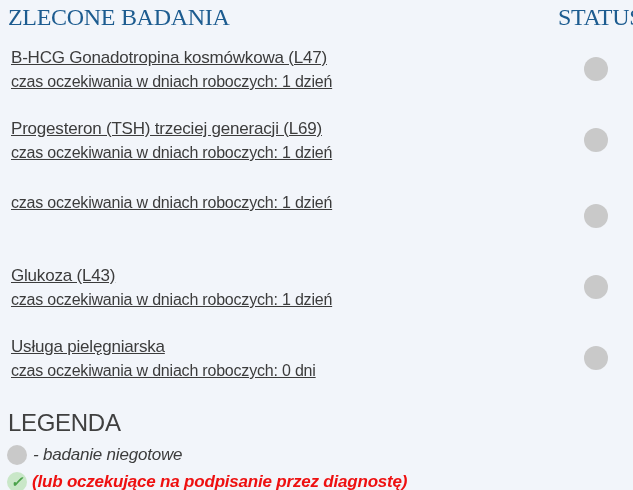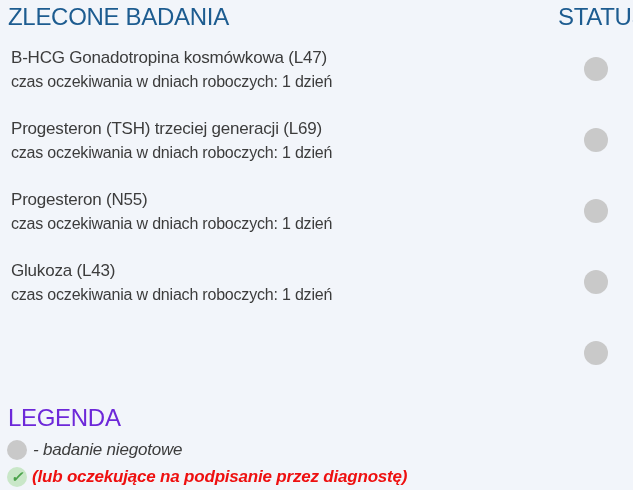--- a/index.html
+++ b/index.html
@@ -17,37 +17,39 @@
   .page {
     position: relative;
     width: 633px;
     height: 490px;
   }
   
   .header-row {
     position: relative;
     height: 30px;
     margin: 2px 0 0 8px;
+    font-family: Liberation Serif, serif;
   }
   .col-title {
     font-size: 24px;
     font-weight: 400;
     letter-spacing: -0.3px;
     color: #1d5c90;
     line-height: 30px;
     white-space: nowrap;
   }
   .status-title {
     position: absolute;
     left: 550px;
     top: 0;
   }
   
   .tests {
     margin: 15px 0 0 11px;
+    text-decoration: underline;
   }
   .test-row {
     position: relative;
     height: 71px;
   }
   .test-name {
     font-size: 17px;
     line-height: 21px;
     letter-spacing: -0.2px;
     white-space: nowrap;
@@ -67,21 +69,21 @@
     height: 24px;
     border-radius: 50%;
     background: #c9c9c9;
   }
   
   .legend-title {
     margin: 4px 0 0 8px;
     font-size: 24px;
     font-weight: 400;
     letter-spacing: -0.3px;
-    color: #6d28d9;
+    color: #404040;
     line-height: 24px;
   }
   .legend {
     margin: 6px 0 0 7px;
   }
   .legend-row {
     display: flex;
     align-items: center;
     height: 27px;
     font-style: italic;
@@ -140,32 +142,33 @@
       <span class="status-dot"></span>
     </div>
 
     <div class="test-row">
       <div class="test-name">Progesteron (TSH) trzeciej generacji (L69)</div>
       <div class="test-wait">czas oczekiwania w dniach roboczych: 1 dzień</div>
       <span class="status-dot"></span>
     </div>
 
     <div class="test-row">
-      <div class="test-name">Progesteron (N55)</div>
       <div class="test-wait">czas oczekiwania w dniach roboczych: 1 dzień</div>
       <span class="status-dot"></span>
     </div>
 
     <div class="test-row">
       <div class="test-name">Glukoza (L43)</div>
       <div class="test-wait">czas oczekiwania w dniach roboczych: 1 dzień</div>
       <span class="status-dot"></span>
     </div>
 
     <div class="test-row">
+      <div class="test-name">Usługa pielęgniarska</div>
+      <div class="test-wait">czas oczekiwania w dniach roboczych: 0 dni</div>
       <span class="status-dot"></span>
     </div>
 
   </div>
 
   <div class="legend-title">LEGENDA</div>
 
   <div class="legend">
     <div class="legend-row">
       <span class="legend-dot"></span>

